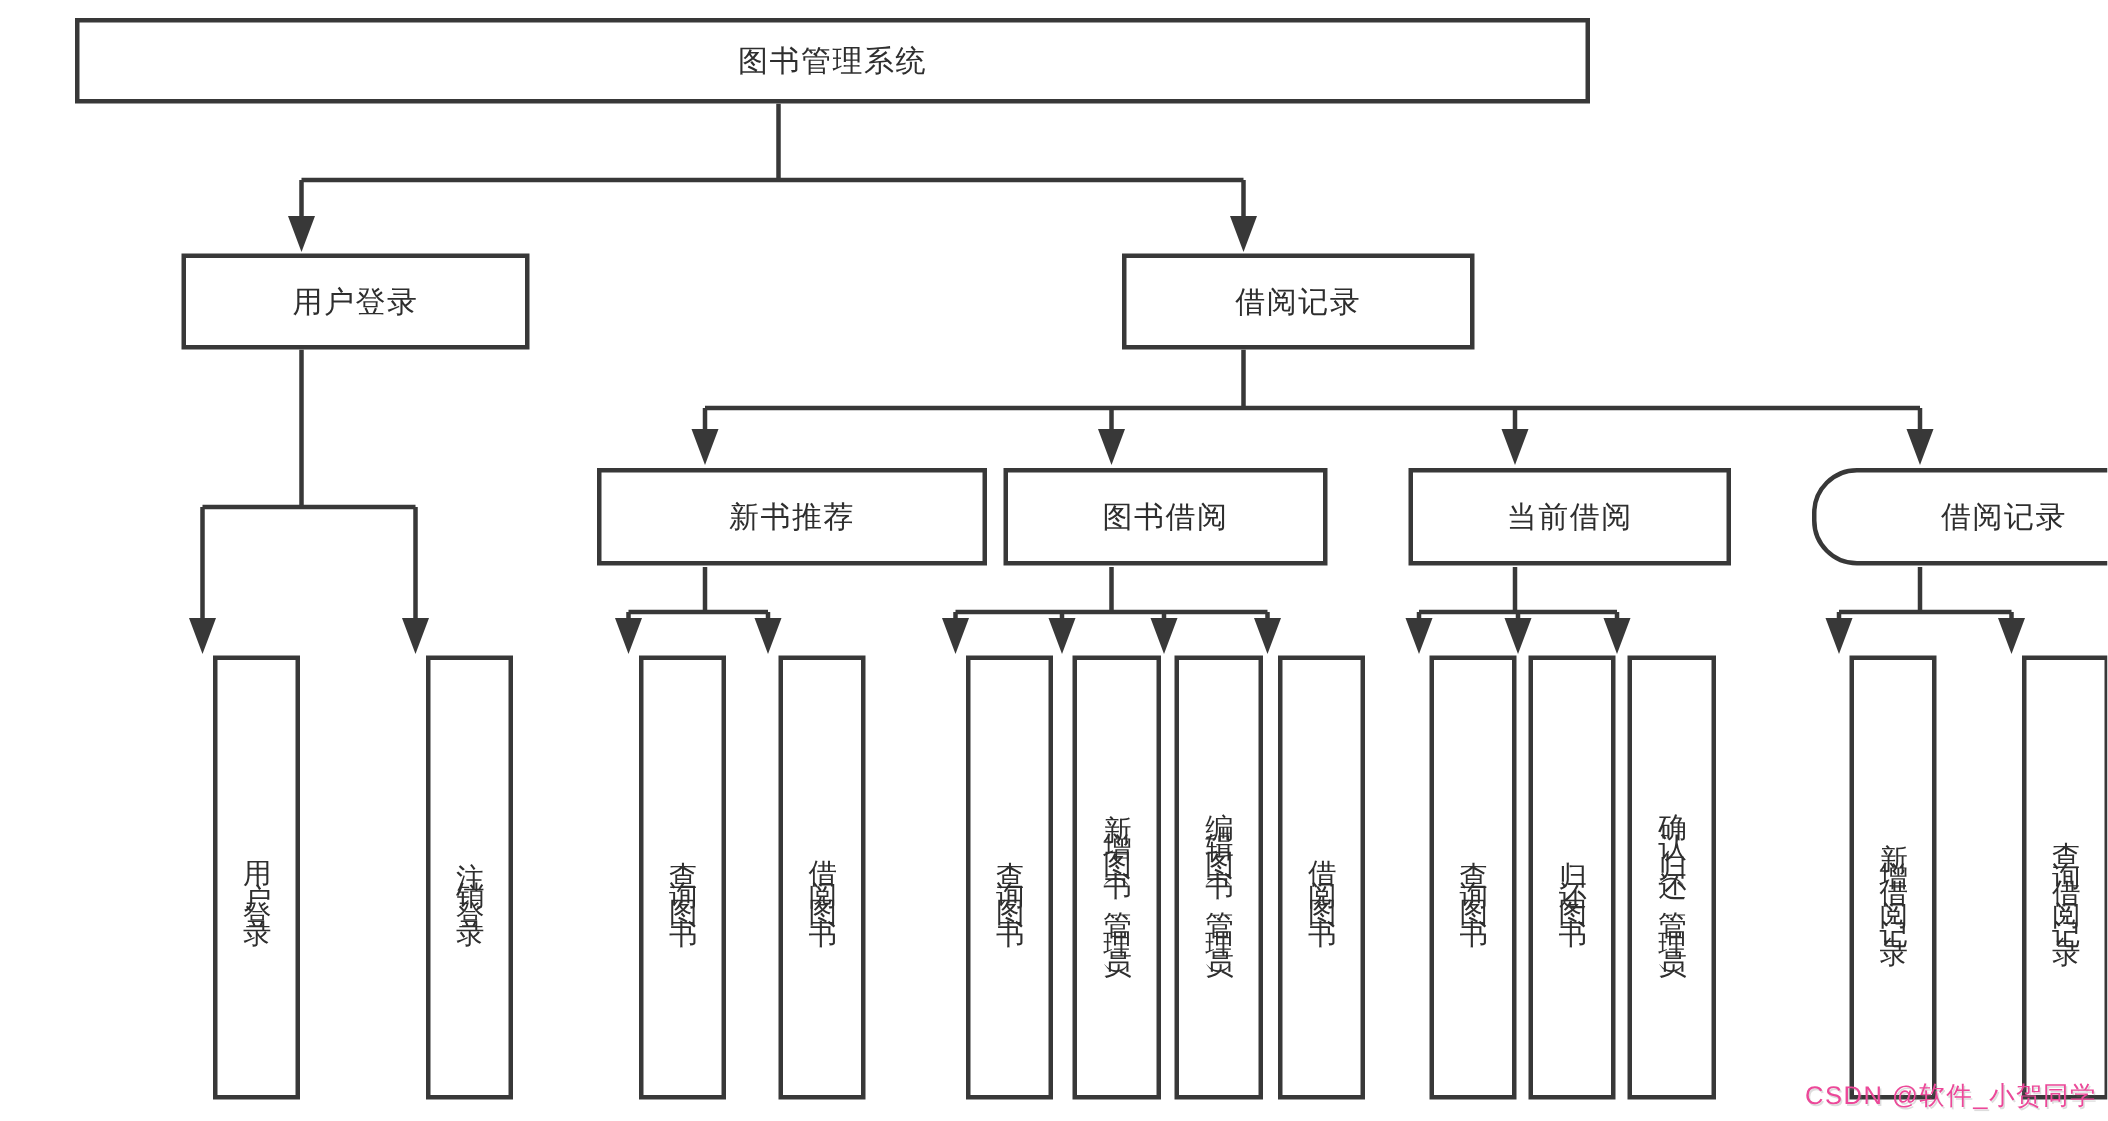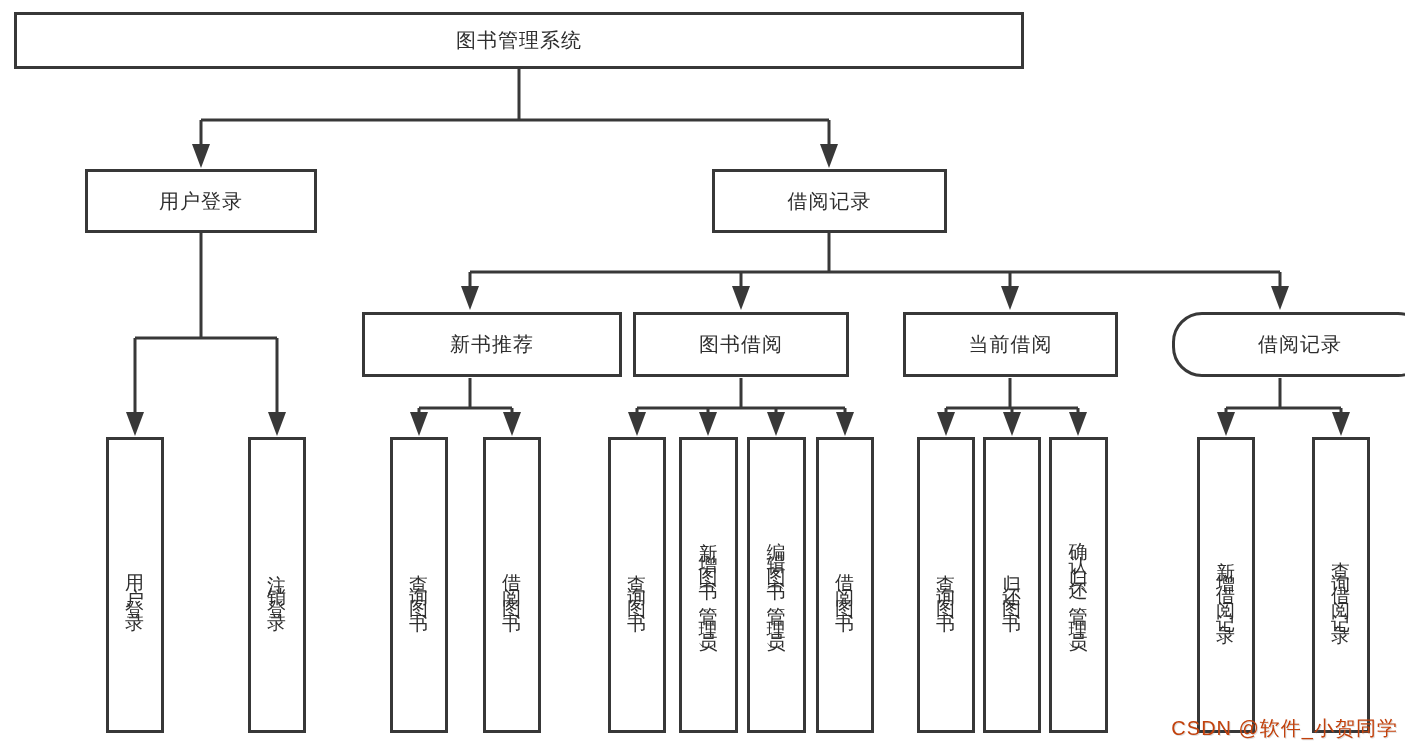--- a/index.html
+++ b/index.html
@@ -28,37 +28,38 @@
     box-sizing: border-box;
     background: #ffffff;
     border: 3px solid #383838;
     display: flex;
     align-items: center;
     justify-content: center;
     font-size: 20px;
     letter-spacing: 1px;
     text-align: center;
     z-index: 2;
+    margin-left: 36px;
   }
   .leaf {
     writing-mode: vertical-rl;
     text-orientation: mixed;
     font-size: 19px;
     letter-spacing: 13px;
     line-height: 1;
     top: 437px;
     width: 58px;
     height: 296px;
   }
   .watermark {
     position: absolute;
     right: 7px;
     bottom: 5px;
-    font-size: 20px;
-    color: #c2410c;
+    font-size: 17px;
+    color: #ec4899;
     letter-spacing: 1px;
     z-index: 5;
     text-shadow: 1px 1px 0 rgba(120,120,120,0.25);
   }
 </style>
 </head>
 <body>
 
 <div class="canvas">
 

